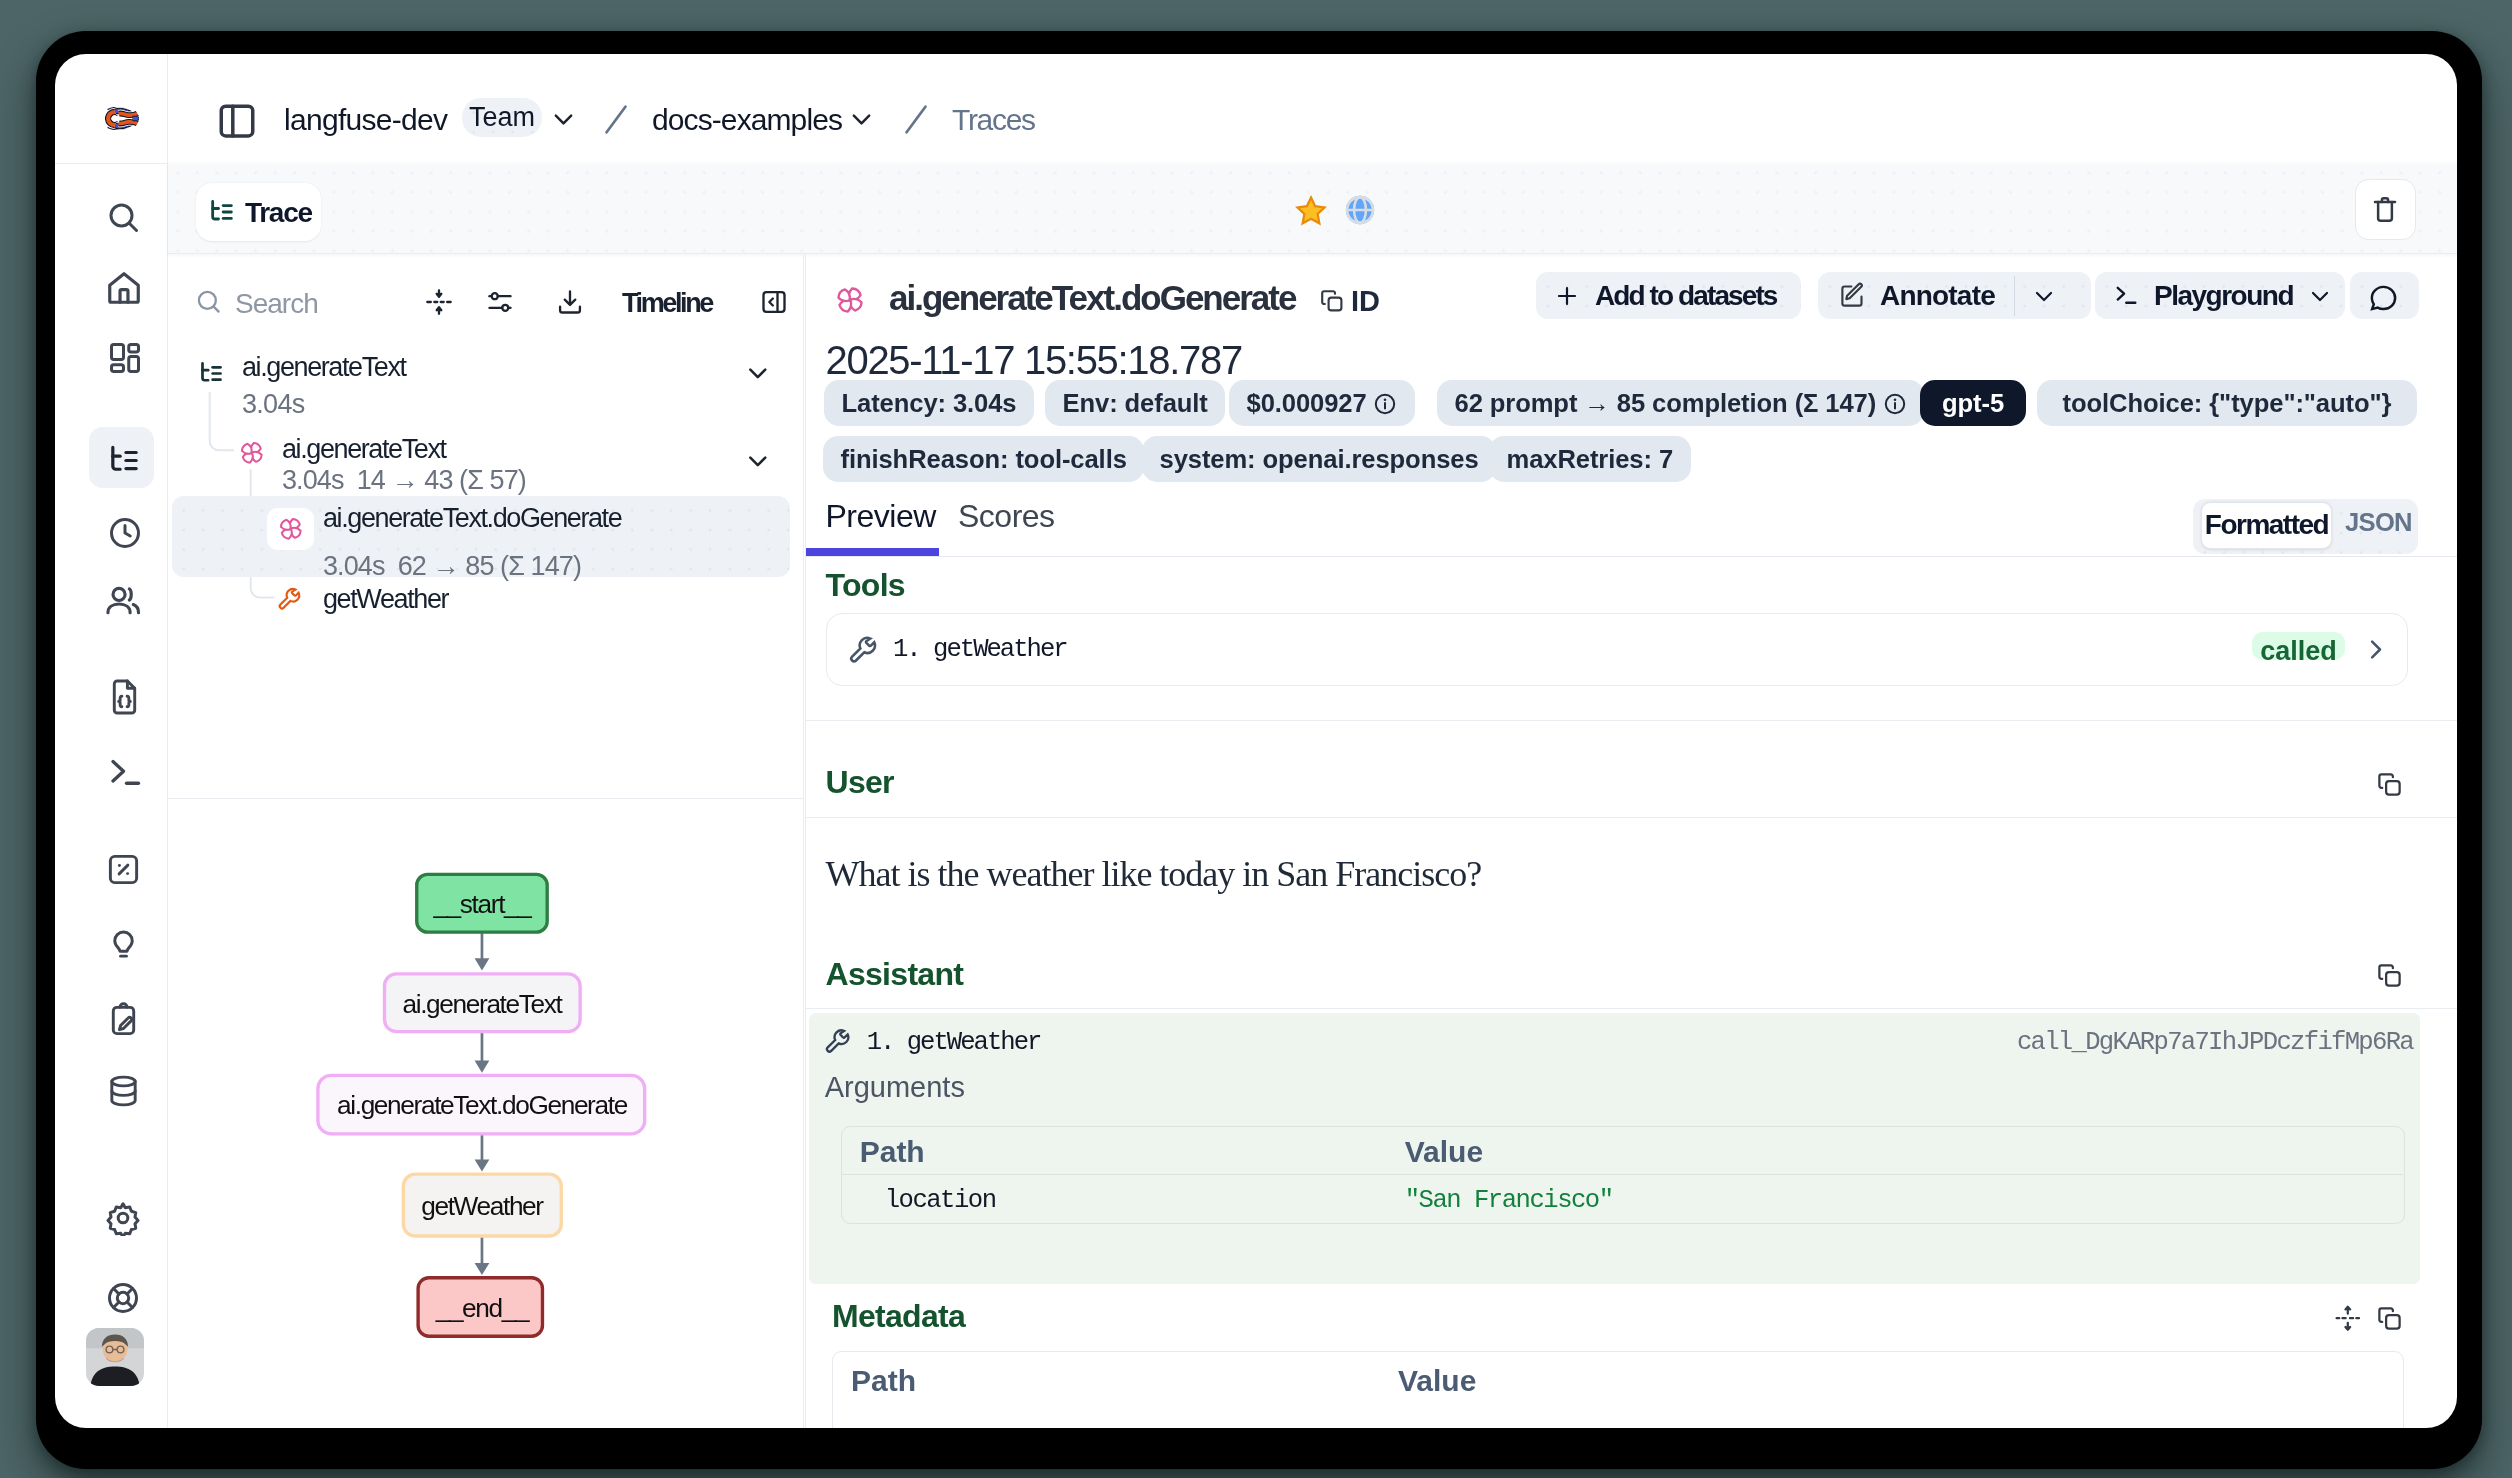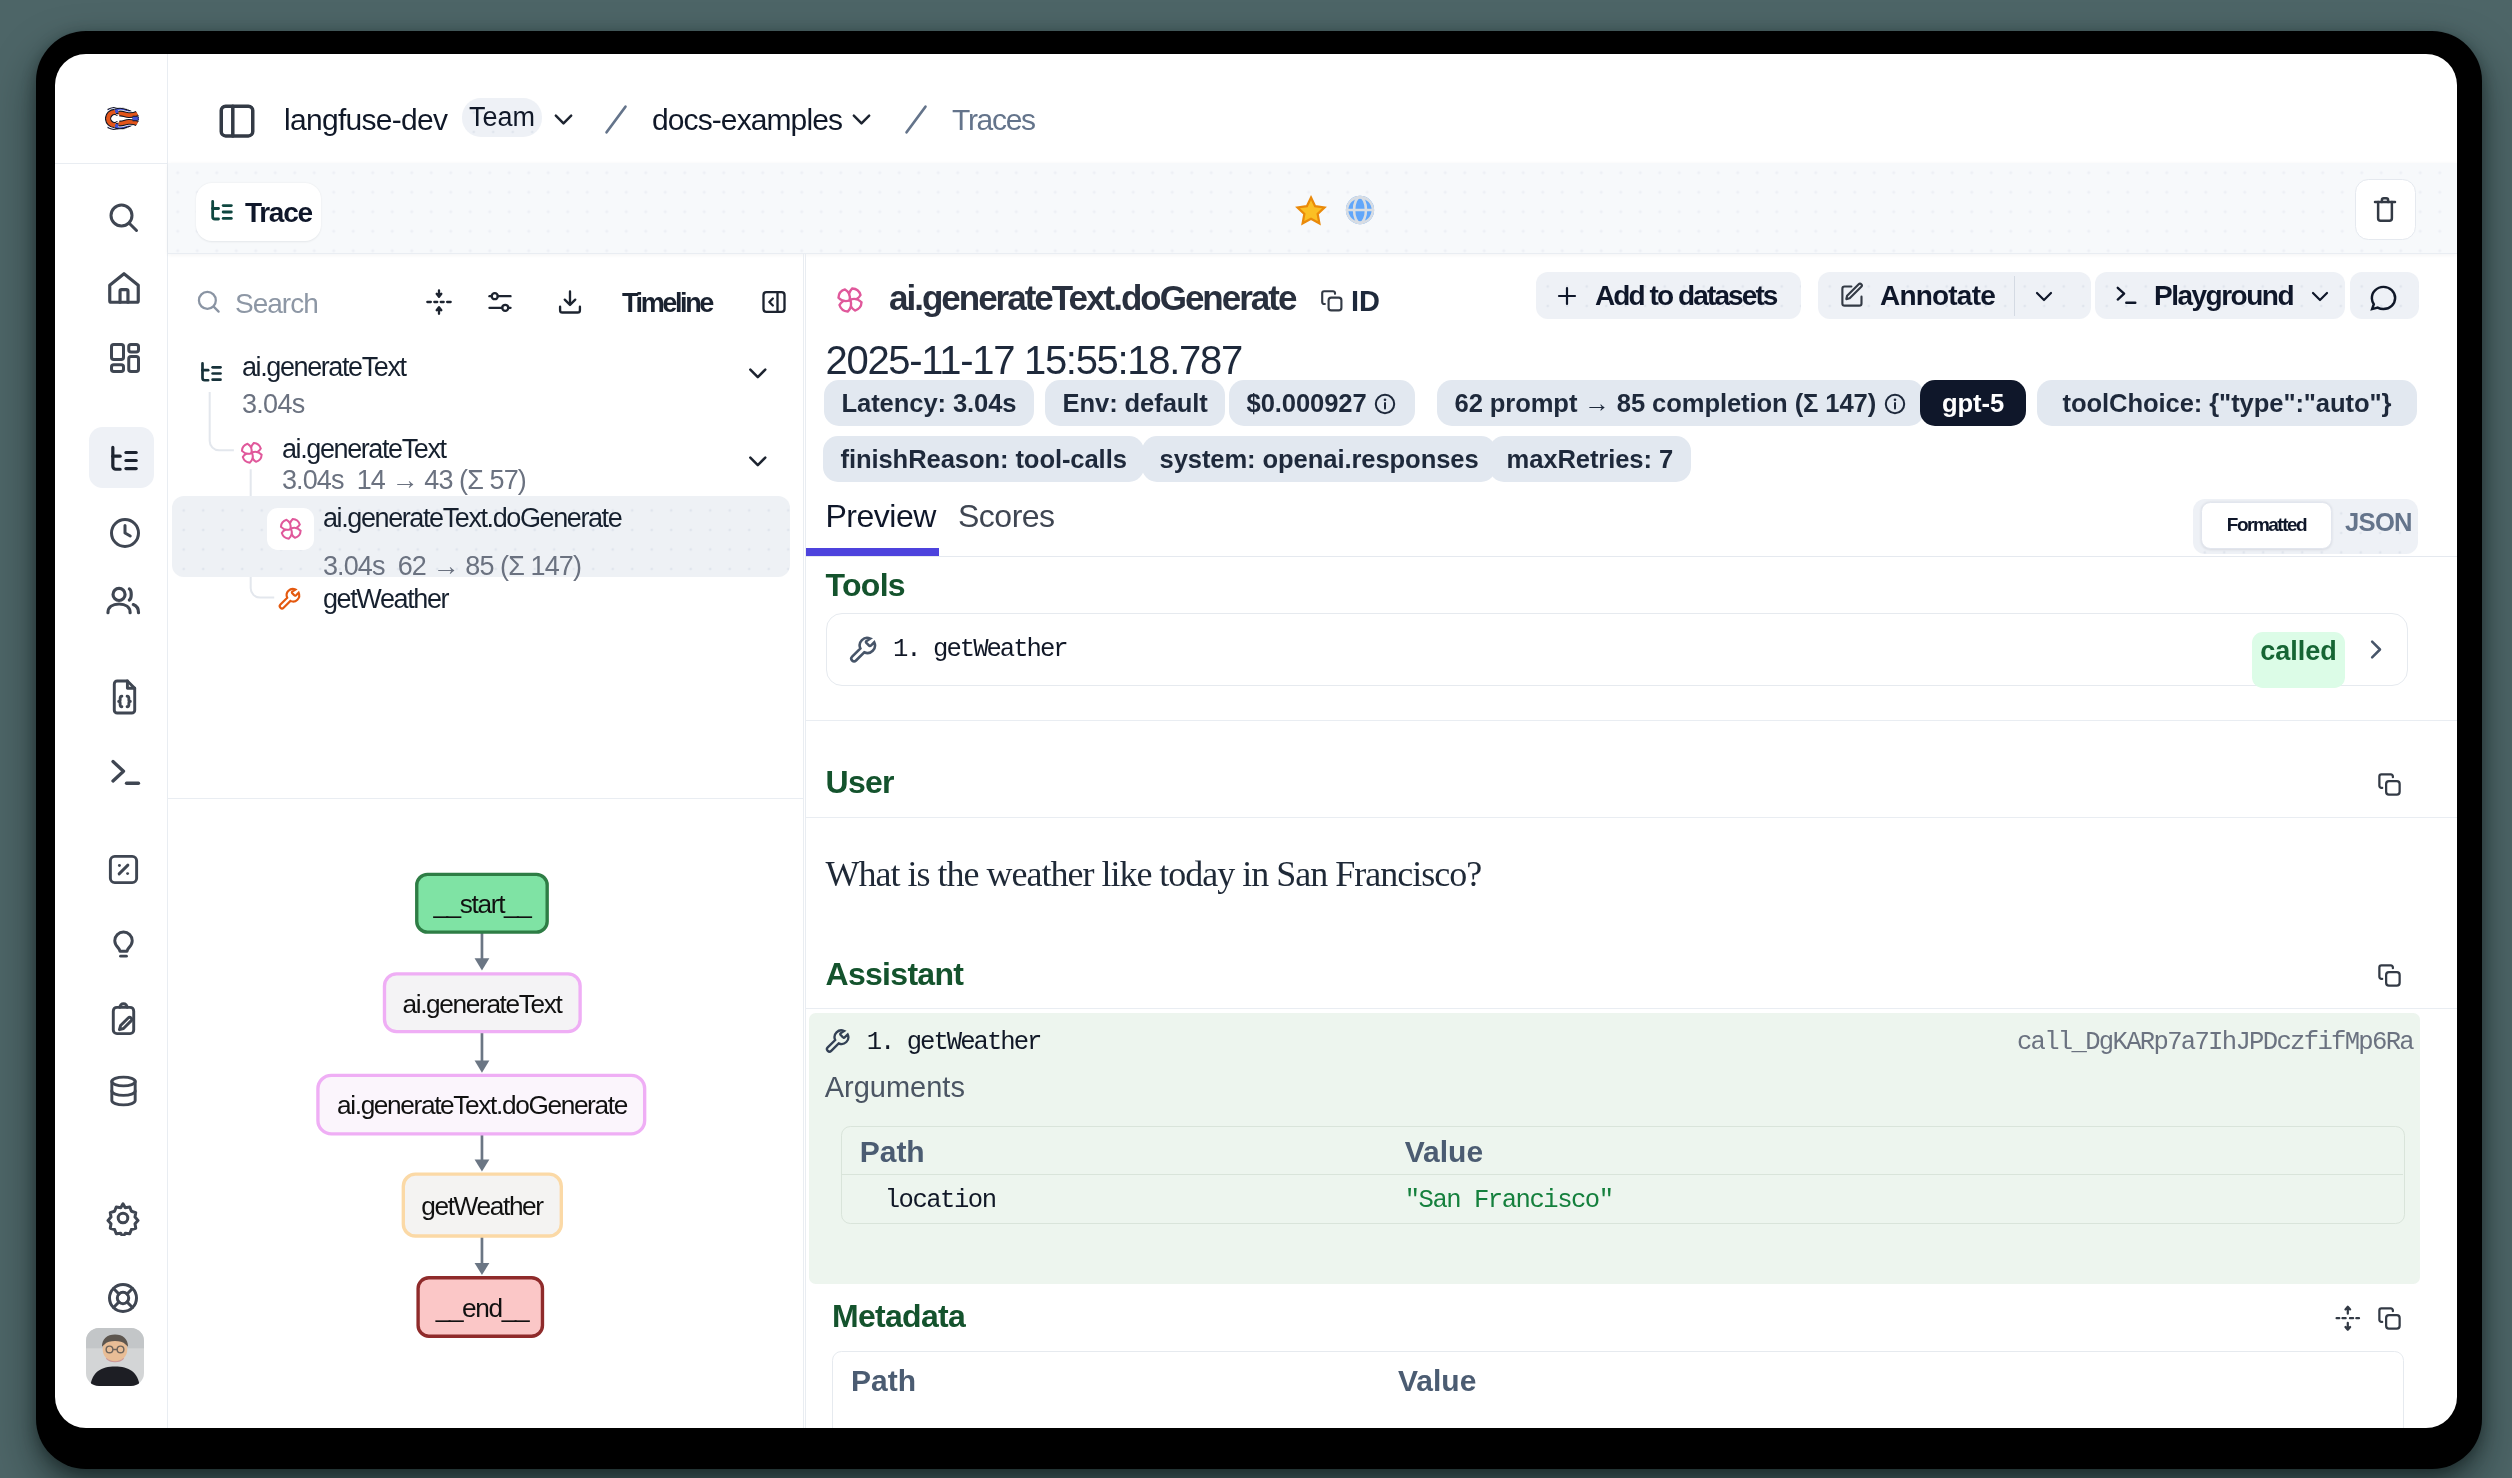--- a/index.html
+++ b/index.html
@@ -453,30 +453,30 @@
 
     <div class="badge" style="left:17px;top:182px;">finishReason: tool-calls</div>
     <div class="badge" style="left:336px;top:182px;">system: openai.responses</div>
     <div class="badge" style="left:683px;top:182px;">maxRetries: 7</div>
 
     <div class="abs" style="left:19.5px;top:244px;font-size:32px;color:#0f172a;letter-spacing:-0.5px;">Preview</div>
     <div class="abs" style="left:152px;top:244px;font-size:32px;color:#3f4652;letter-spacing:-0.5px;">Scores</div>
     <div class="abs" style="left:0;top:294px;width:133px;height:8.7px;background:#4d43dd;"></div>
     <div class="abs" style="left:0;top:302px;width:1652px;border-top:1.3px solid #e5e9ef;"></div>
     <div class="abs" style="left:1387px;top:245px;width:225px;height:55px;background:#eef1f6;border-radius:12px;background-image:radial-gradient(circle,#e0e5ed 1.3px,transparent 1.6px);background-size:19.5px 19.5px;background-position:2px 4.7px;"></div>
-    <div class="abs" style="left:1395px;top:248px;width:131px;height:47px;background:#fff;border:1.3px solid #e2e6ee;border-radius:9.4px;box-shadow:0 0.7px 2.7px rgba(15,23,42,.1);font-size:19px;font-weight:bold;color:#0f172a;letter-spacing:-1.5px;text-align:center;line-height:44px;">Formatted</div>
+    <div class="abs" style="left:1395px;top:248px;width:131px;height:47px;background:#fff;border:1.3px solid #e2e6ee;border-radius:9.4px;box-shadow:0 0.7px 2.7px rgba(15,23,42,.1);font-size:28px;font-weight:bold;color:#0f172a;letter-spacing:-1.5px;text-align:center;line-height:44px;">Formatted</div>
     <div class="abs" style="left:1539px;top:254px;font-size:25.6px;font-weight:bold;color:#64748b;letter-spacing:-0.7px;">JSON</div>
 
     <div class="sechead" style="left:19.5px;top:313px;">Tools</div>
     <div class="abs" style="left:19.5px;top:359px;width:1582px;height:73px;border:1.3px solid #e6eaef;border-radius:16px;"></div>
     <svg class="abs" style="left:42px;top:379px" width="31" height="31" viewBox="0 0 24 24">
         <path d="M14.2 6.3 a1 1 0 0 0 .3 1.6 l1.6 1.6 a1 1 0 0 0 1.6.3 l2.6-2.6 a5.8 5.8 0 0 1 -7.7 7.7 L6.2 21.3 a2.1 2.1 0 0 1 -3 -3 L9.6 12 a5.8 5.8 0 0 1 7.7 -7.7 Z" fill="none" stroke="#475569" stroke-width="2"></path>
       </svg>
     <div class="abs mono" style="left:87px;top:381px;font-size:25.6px;color:#111827;letter-spacing:-2px;">1. getWeather</div>
-    <div class="abs" style="left:1446px;top:378px;width:93px;height:56px;background:#dcfce7;border-radius:10.8px;font-size:27px;font-weight:bold;color:#166534;text-align:center;line-height:38px;">called</div>
+    <div class="abs" style="left:1446px;top:378px;width:93px;height:28px;background:#dcfce7;border-radius:10.8px;font-size:27px;font-weight:bold;color:#166534;text-align:center;line-height:38px;">called</div>
     <svg class="abs" style="left:1556px;top:382px" width="27" height="27" viewBox="0 0 24 24">
         <path d="M9 5 L16 12 L9 19" class="ic" style="stroke-width:2.2;stroke:#475569"></path>
       </svg>
     <div class="abs" style="left:0;top:466px;width:1652px;border-top:1.3px solid #e9edf2;"></div>
 
     <div class="sechead" style="left:19.5px;top:510px;">User</div>
     <svg class="abs" style="left:1570px;top:517px" width="27" height="27" viewBox="0 0 24 24">
         <g class="cpy">
           <rect x="9" y="9" width="12" height="12" rx="2.5"></rect>
           <path d="M5.5 15 H4.8 A1.8 1.8 0 0 1 3 13.2 V4.8 A1.8 1.8 0 0 1 4.8 3 H13.2 A1.8 1.8 0 0 1 15 4.8 V5.5"></path>

